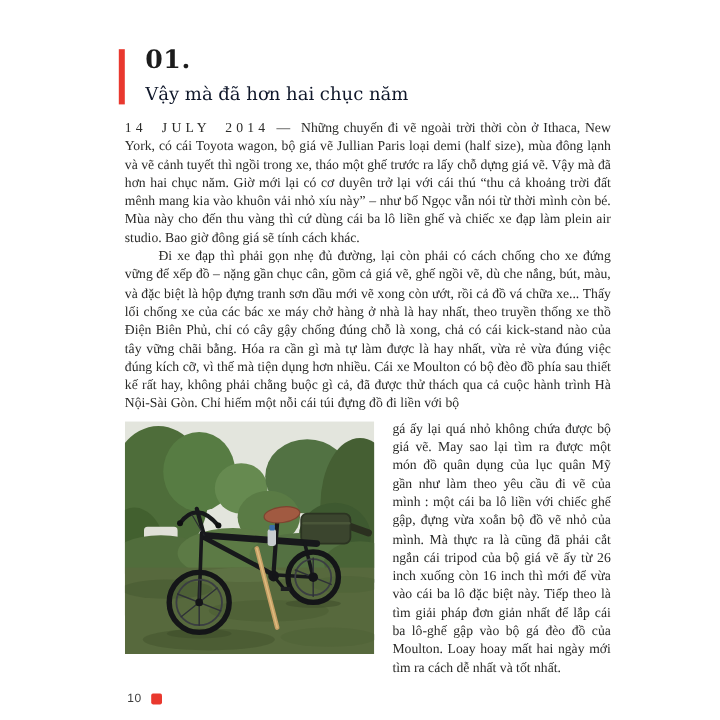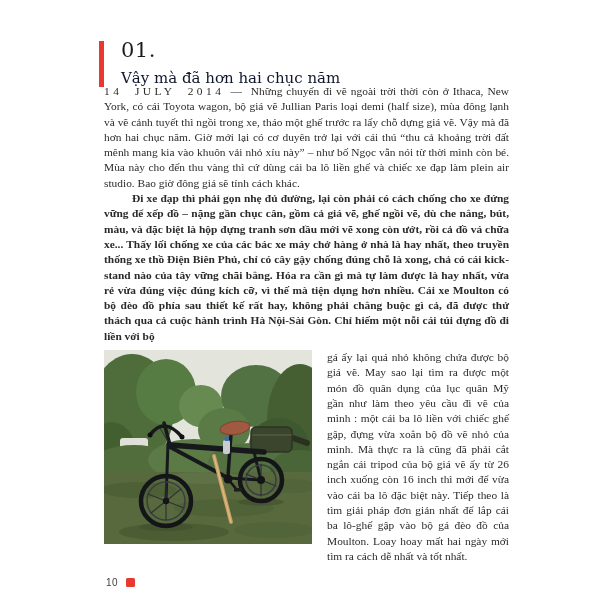--- a/index.html
+++ b/index.html
@@ -24,58 +24,57 @@
     top: 41px;
     width: 5px;
     height: 46px;
     background: #e9382e;
   }
   .chapter-no {
     position: absolute;
     left: 121px;
     top: 38px;
     font-family: "DejaVu Serif", serif;
-    font-weight: normal;
+    font-weight: bold;
     font-size: 21px;
     line-height: 24px;
     color: #1c1c1c;
     letter-spacing: 0.5px;
   }
   .chapter-title {
     position: absolute;
     left: 121px;
     top: 69px;
     font-family: "DejaVu Serif", serif;
     font-size: 15px;
     line-height: 19px;
     color: #0f172a;
   }
 
   
   .body-text {
     position: absolute;
     left: 104px;
-    top: 84px;
+    top: 100px;
     width: 405px;
     font-size: 11.4px;
     line-height: 15.3px;
     text-align: justify;
   }
   .body-text p { margin: 0; }
   .p1 { margin-bottom: 7px; }
   .date {
     letter-spacing: 3.5px;
     word-spacing: 5px;
     white-space: nowrap;
   }
   .dash { margin: 0 9px 0 6px; }
   .p2 {
     text-indent: 28px;
     margin-bottom: 6px;
-    font-weight: bold;
   }
   .wrap-row {
     display: flex;
     gap: 15px;
     margin-top: 6px;
   }
   .photo {
     margin: 0;
     flex: 0 0 auto;
     width: 208px;

